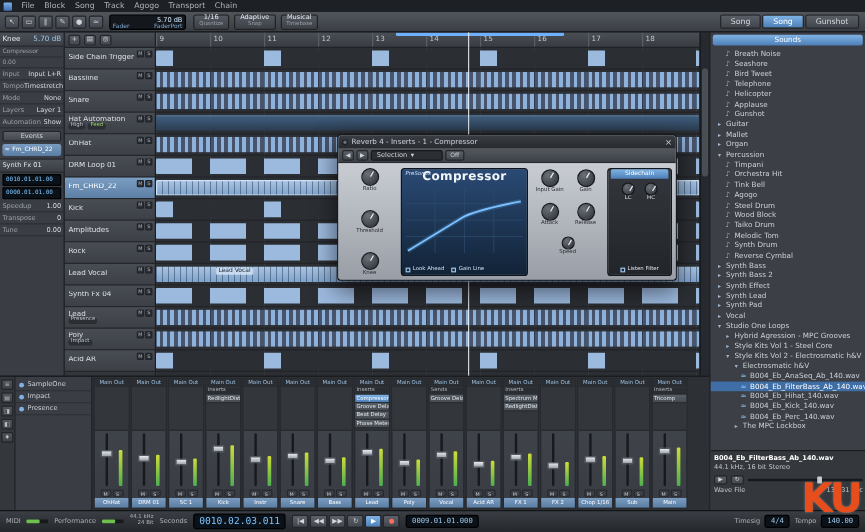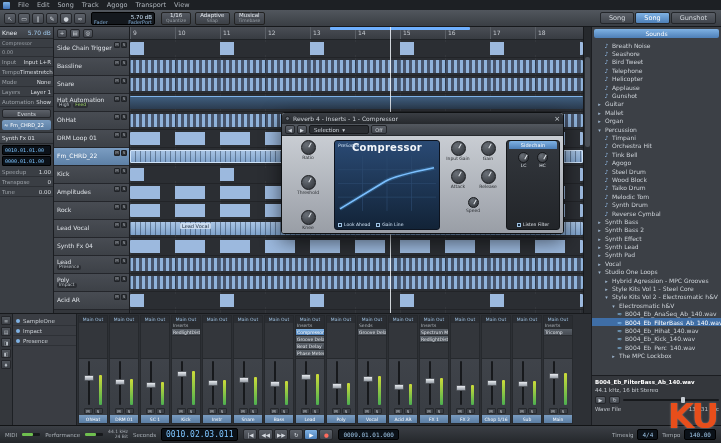--- a/index.html
+++ b/index.html
@@ -152,21 +152,21 @@
 </style>
 </head>
 <body>
 
 <div id="app">
 
   <div class="menubar abs">
     <span class="logo"></span>
     <span>
       
-    <span class="mi">File</span><span class="mi">Edit</span><span class="mi">Song</span><span class="mi">Track</span><span class="mi">Agogo</span><span class="mi">Transport</span><span class="mi">View</span></span>
+    <span class="mi">File</span><span class="mi">Block</span><span class="mi">Song</span><span class="mi">Track</span><span class="mi">Agogo</span><span class="mi">Transport</span><span class="mi">Chain</span></span>
   </div>
 
   <div class="toolbar abs">
     <span style="display:flex">
 
     <span class="tbtn">↖</span>
         <span class="tbtn">▭</span>
         <span class="tbtn">∥</span>
         <span class="tbtn">✎</span>
         <span class="tbtn">●</span>

